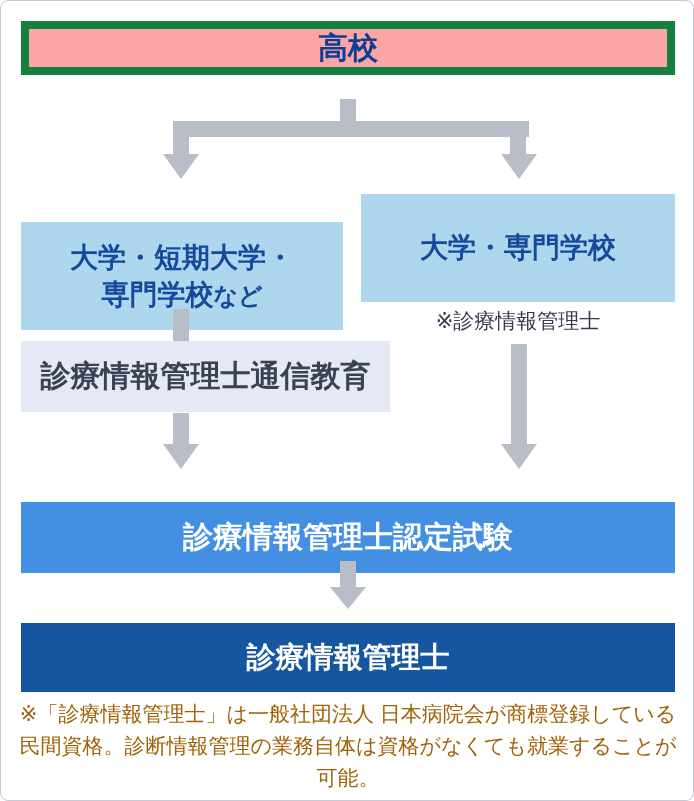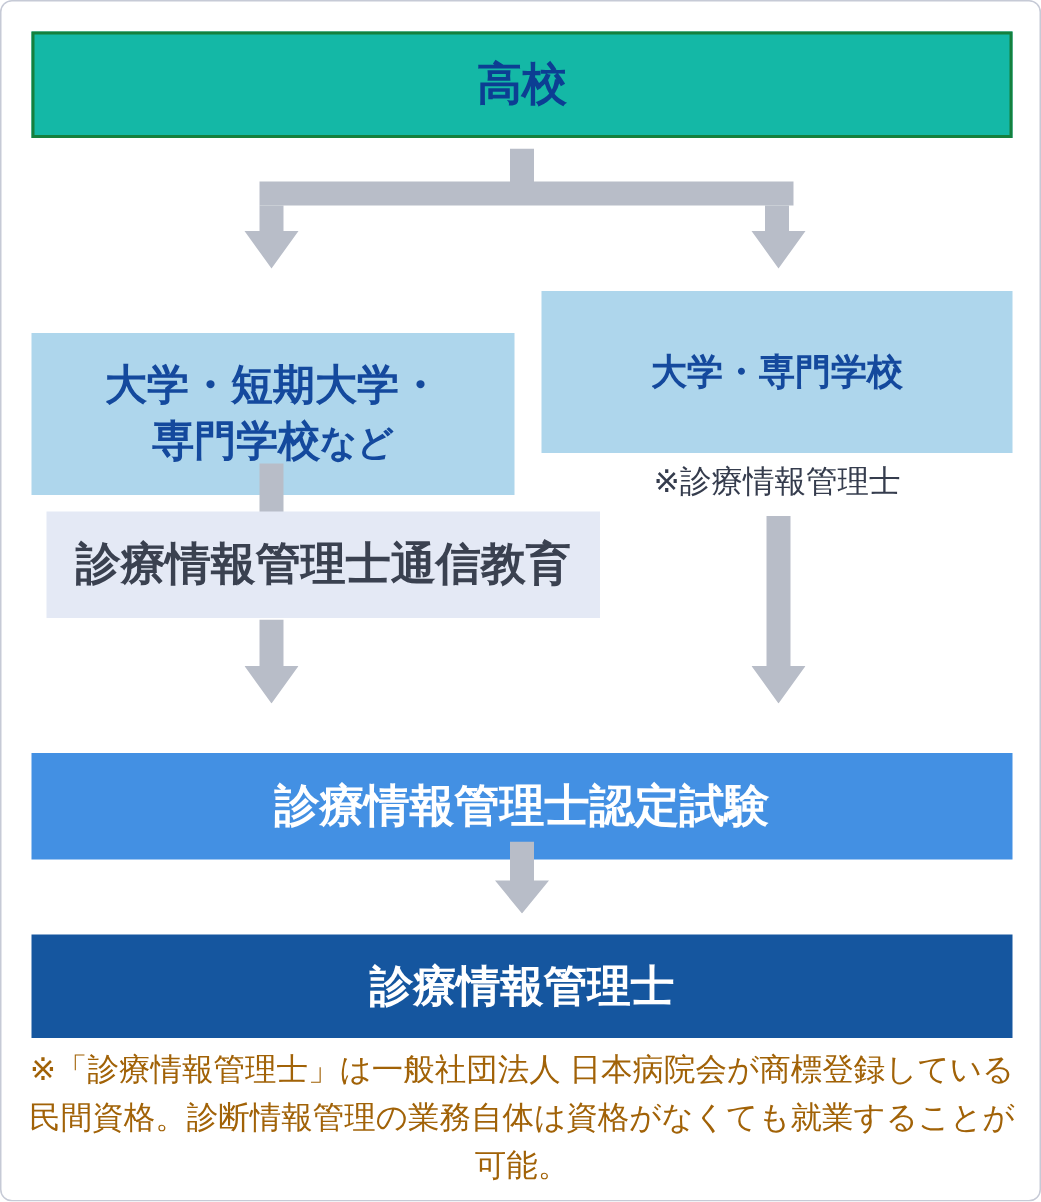--- a/index.html
+++ b/index.html
@@ -15,55 +15,54 @@
   }
   .box {
     position:absolute;
     display:flex; flex-direction:column;
     align-items:center; justify-content:center;
     text-align:center;
     box-sizing:border-box;
     font-weight:bold;
   }
   .box-highschool {
-    left:20px; top:20px; width:654px; height:71px;
-    background:#14b8a6;
-    border:2px solid #15803d;
+    left:20px; top:20px; width:654px; height:54px;
+    background:#fca5a5;
+    border:8px solid #15803d;
     color:#0c3e93;
     font-size:30px;
   }
   .box-left-school {
     left:20px; top:193px; width:322px; height:108px;
     background:#aed6ec;
     color:#14499d;
     font-size:28px;
     line-height:37px;
     margin-top:28px;
   }
   .box-left-school .suffix { font-size:24px; }
   .box-right-school {
     left:360px; top:193px; width:314px; height:108px;
     background:#aed6ec;
     color:#14499d;
-    font-size:24px;
+    font-size:28px;
   }
   .designated-note {
     position:absolute;
     left:360px; top:306px; width:314px;
     text-align:center;
     color:#353c4d;
     font-size:21px;
     font-weight:normal;
   }
   .box-correspondence {
     left:20px; top:340px; width:369px; height:71px;
     background:#e4e9f5;
     color:#3a4150;
     font-size:30px;
-    margin-left:10px;
   }
   .box-exam {
     left:20px; top:501px; width:654px; height:71px;
     background:#4390e3;
     color:#ffffff;
     font-size:30px;
   }
   .box-final {
     left:20px; top:622px; width:654px; height:69px;
     background:#15569f;

